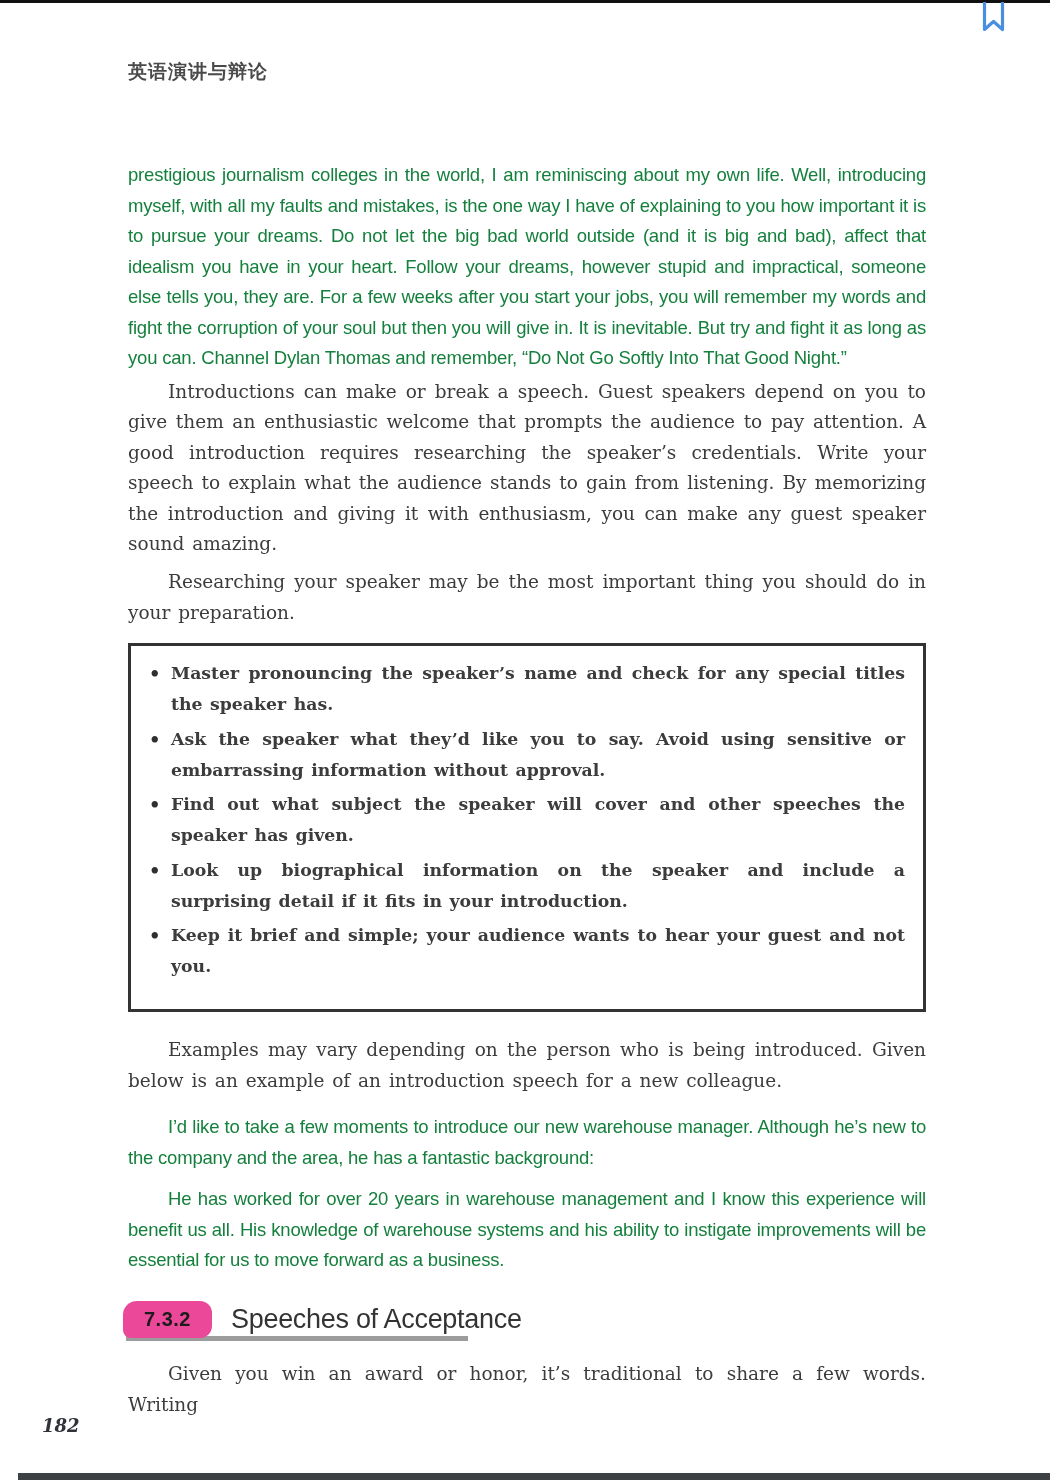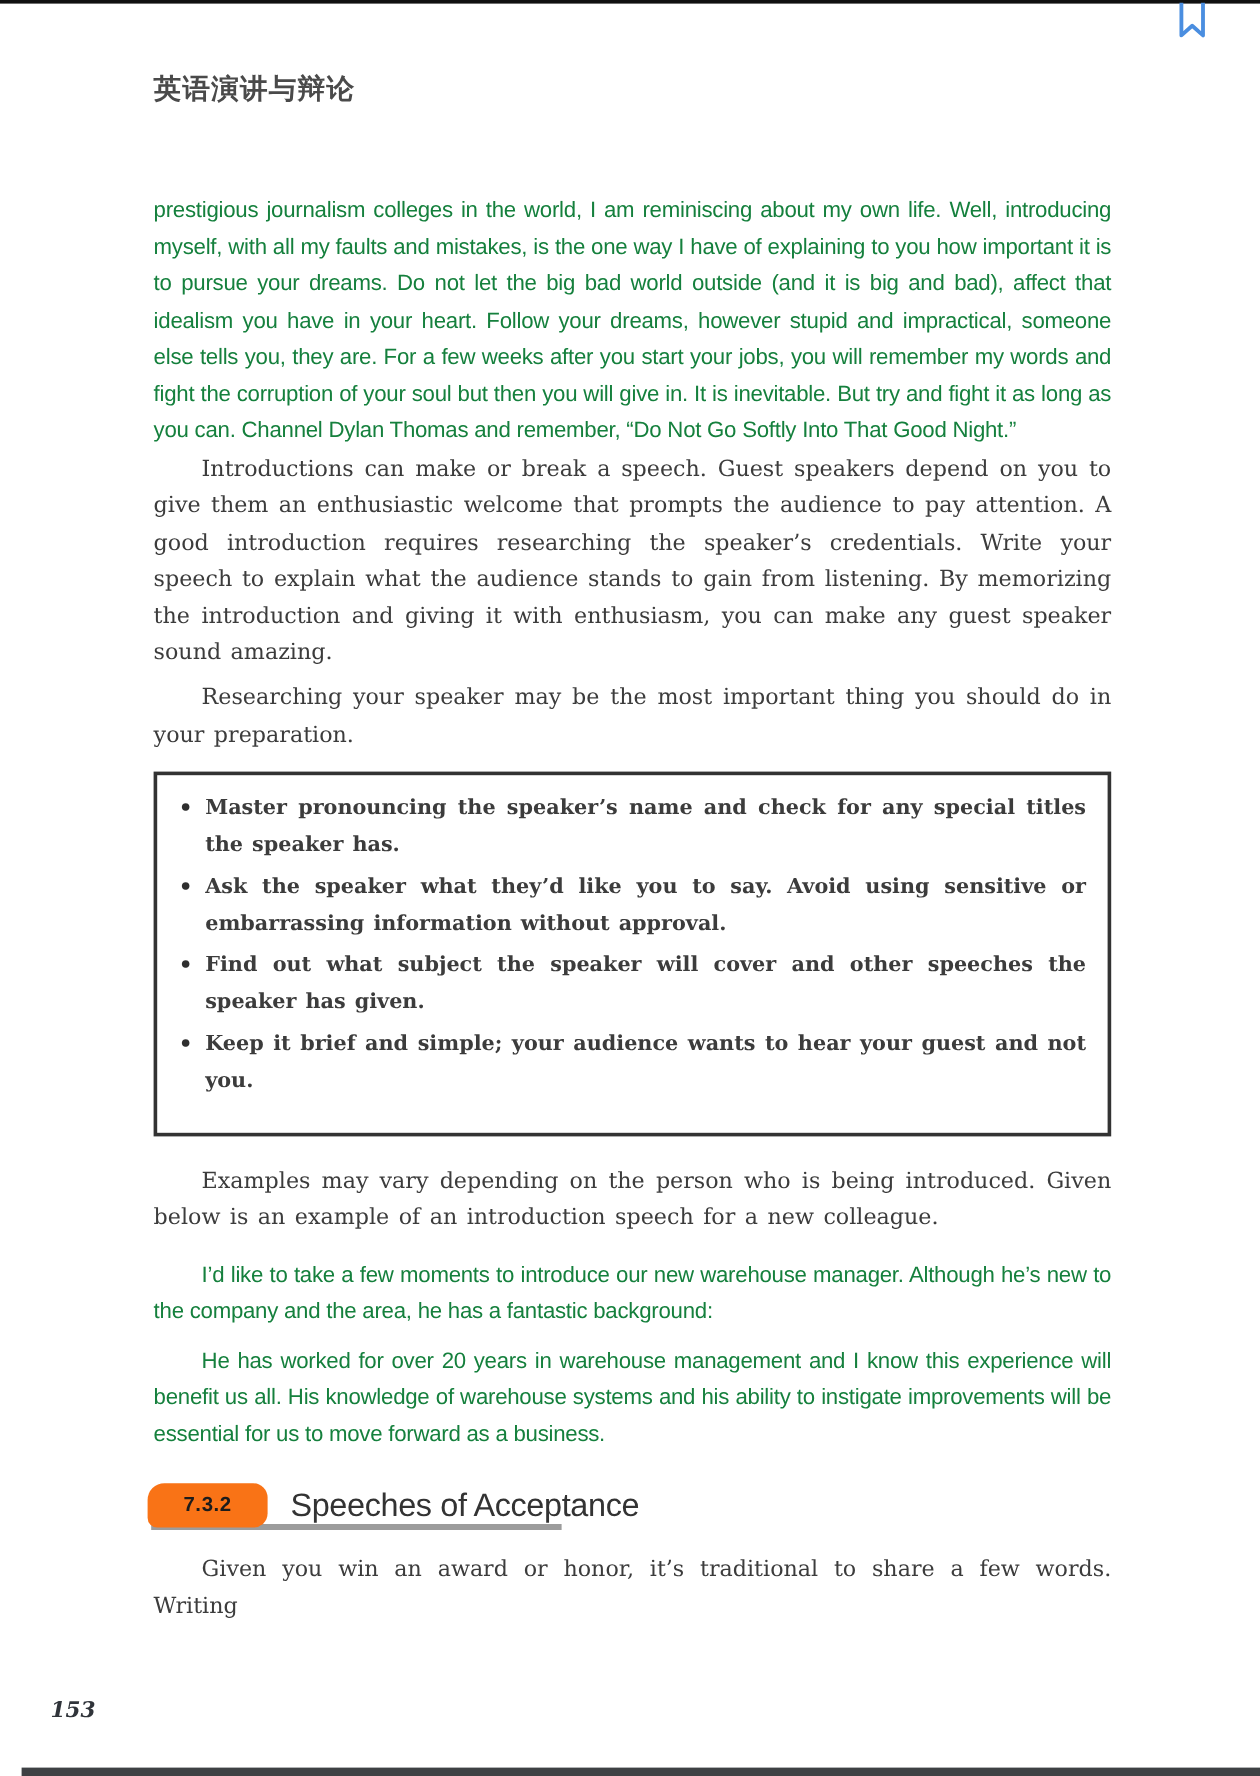--- a/index.html
+++ b/index.html
@@ -13,21 +13,21 @@
   }
   .top-rule {
     position: absolute; top: 0; left: 0; width: 1050px; height: 3px;
     background: #101010;
   }
   .bookmark {
     position: absolute; top: 2px; right: 45px; width: 23px; height: 30px;
   }
   .running-head {
     position: absolute; top: 59px; left: 128px;
-    font-size: 23px; font-weight: 700; color: #4a4a4a;
+    font-size: 19px; font-weight: 700; color: #4a4a4a;
     letter-spacing: 1px;
   }
   .content {
     position: absolute; top: 160px; left: 128px; width: 798px;
   }
   .sans-para {
     font-family: "Liberation Sans", sans-serif;
     font-size: 18.5px; line-height: 30.5px;
     text-align: justify; color: #15803d;
     letter-spacing: -0.2px;
@@ -72,26 +72,26 @@
   .section-head {
     position: relative; margin-top: 25px; margin-left: -5px;
     height: 38px; display: flex; align-items: center;
   }
   .section-underline {
     position: absolute; left: 3px; bottom: -2px;
     width: 342px; height: 5px; background: #9c9c9c; z-index: 0;
   }
   .section-badge {
     position: relative; z-index: 1;
-    width: 100px; height: 37px;
-    background: #f97316;
+    width: 89px; height: 37px;
+    background: #ec4899;
     border-radius: 14px 12px 12px 8px;
     display: flex; align-items: center; justify-content: center;
     font-family: "Liberation Sans", sans-serif;
-    font-size: 17px; font-weight: 700; color: #1c1c1c;
+    font-size: 20px; font-weight: 700; color: #1c1c1c;
     letter-spacing: 0.5px;
   }
   .section-title {
     margin-left: 19px; position: relative; z-index: 1;
     font-family: "Liberation Sans", sans-serif;
     font-size: 27px; font-weight: 400; color: #333333;
     letter-spacing: -0.3px;
   }
   .p-final { margin-top: 20px; }
   .page-number {
@@ -122,20 +122,21 @@
 
   <p class="serif-para first indent">Introductions can make or break a speech. Guest speakers depend on you to give them an enthusiastic welcome that prompts the audience to pay attention. A good introduction requires researching the speaker’s credentials. Write your speech to explain what the audience stands to gain from listening. By memorizing the introduction and giving it with enthusiasm, you can make any guest speaker sound amazing.</p>
 
   <p class="serif-para indent p-researching">Researching your speaker may be the most important thing you should do in your preparation.</p>
 
   <div class="tip-box">
     <ul>
       <li>Master pronouncing the speaker’s name and check for any special titles the speaker has.</li>
       <li>Ask the speaker what they’d like you to say. Avoid using sensitive or embarrassing information without approval.</li>
       <li>Find out what subject the speaker will cover and other speeches the speaker has given.</li>
+      <li>Look up biographical information on the speaker and include a surprising detail if it fits in your introduction.</li>
       <li>Keep it brief and simple; your audience wants to hear your guest and not you.</li>
     </ul>
   </div>
 
   <p class="serif-para indent p-examples">Examples may vary depending on the person who is being introduced. Given below is an example of an introduction speech for a new colleague.</p>
 
   <p class="sans-para indent p-intro1">I’d like to take a few moments to introduce our new warehouse manager. Although he’s new to the company and the area, he has a fantastic background:</p>
 
   <p class="sans-para indent p-intro2">He has worked for over 20 years in warehouse management and I know this experience will benefit us all. His knowledge of warehouse systems and his ability to instigate improvements will be essential for us to move forward as a business.</p>
 
@@ -143,15 +144,15 @@
   <div class="section-head">
     <div class="section-underline"></div>
     <div class="section-badge">7.3.2</div>
     <div class="section-title">Speeches of Acceptance</div>
   </div>
 
   <p class="serif-para indent p-final">Given you win an award or honor, it’s traditional to share a few words. Writing</p>
 
 </div>
 
-<div class="page-number">153</div>
+<div class="page-number">182</div>
 
 <div class="bottom-rule"></div>
 
 </body></html>

